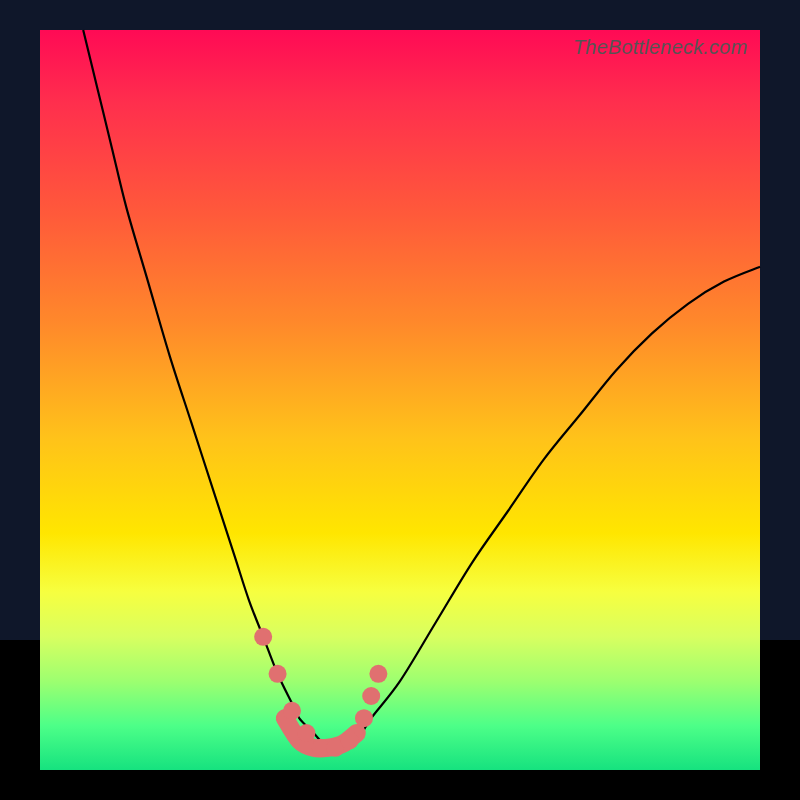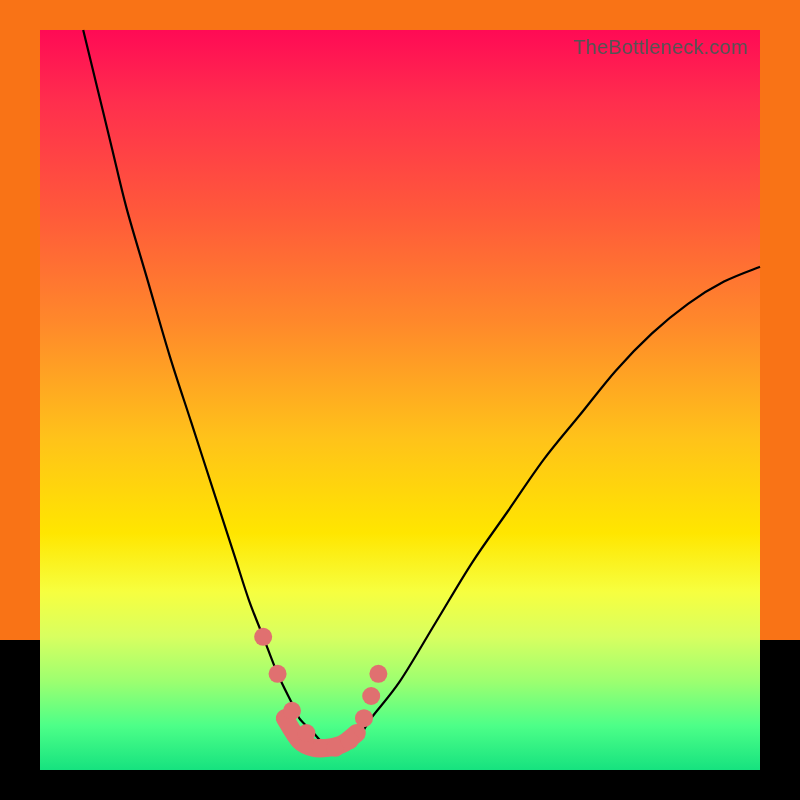--- a/index.html
+++ b/index.html
@@ -8,21 +8,22 @@
     width: 800px;
     height: 800px;
     background: #000;
     overflow: hidden;
     font-family: Arial, Helvetica, sans-serif;
   }
   .frame {
     position: absolute;
     left: 0; top: 0;
     width: 800px; height: 640px;
-    background: #f97316;
+    background: #0f172a;
+    font-style: italic;
   }
   .plot-area {
     position: absolute;
     left: 40px;
     top: 30px;
     width: 720px;
     height: 740px;
     
     background: linear-gradient(to bottom,
       #ff0a55 0%,

